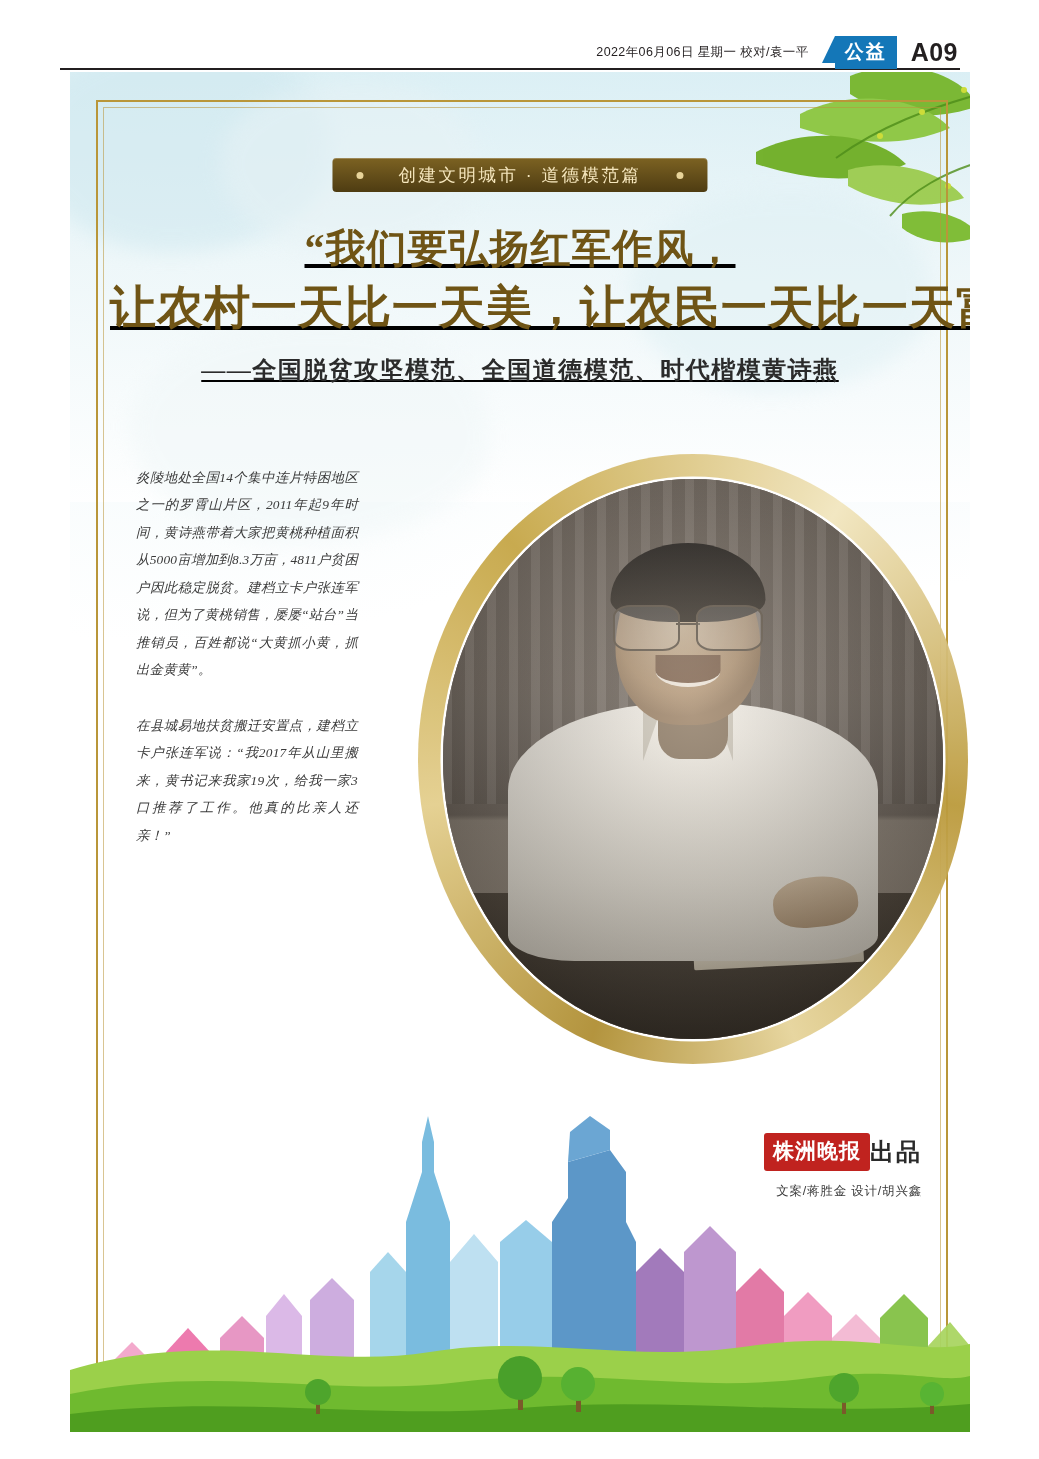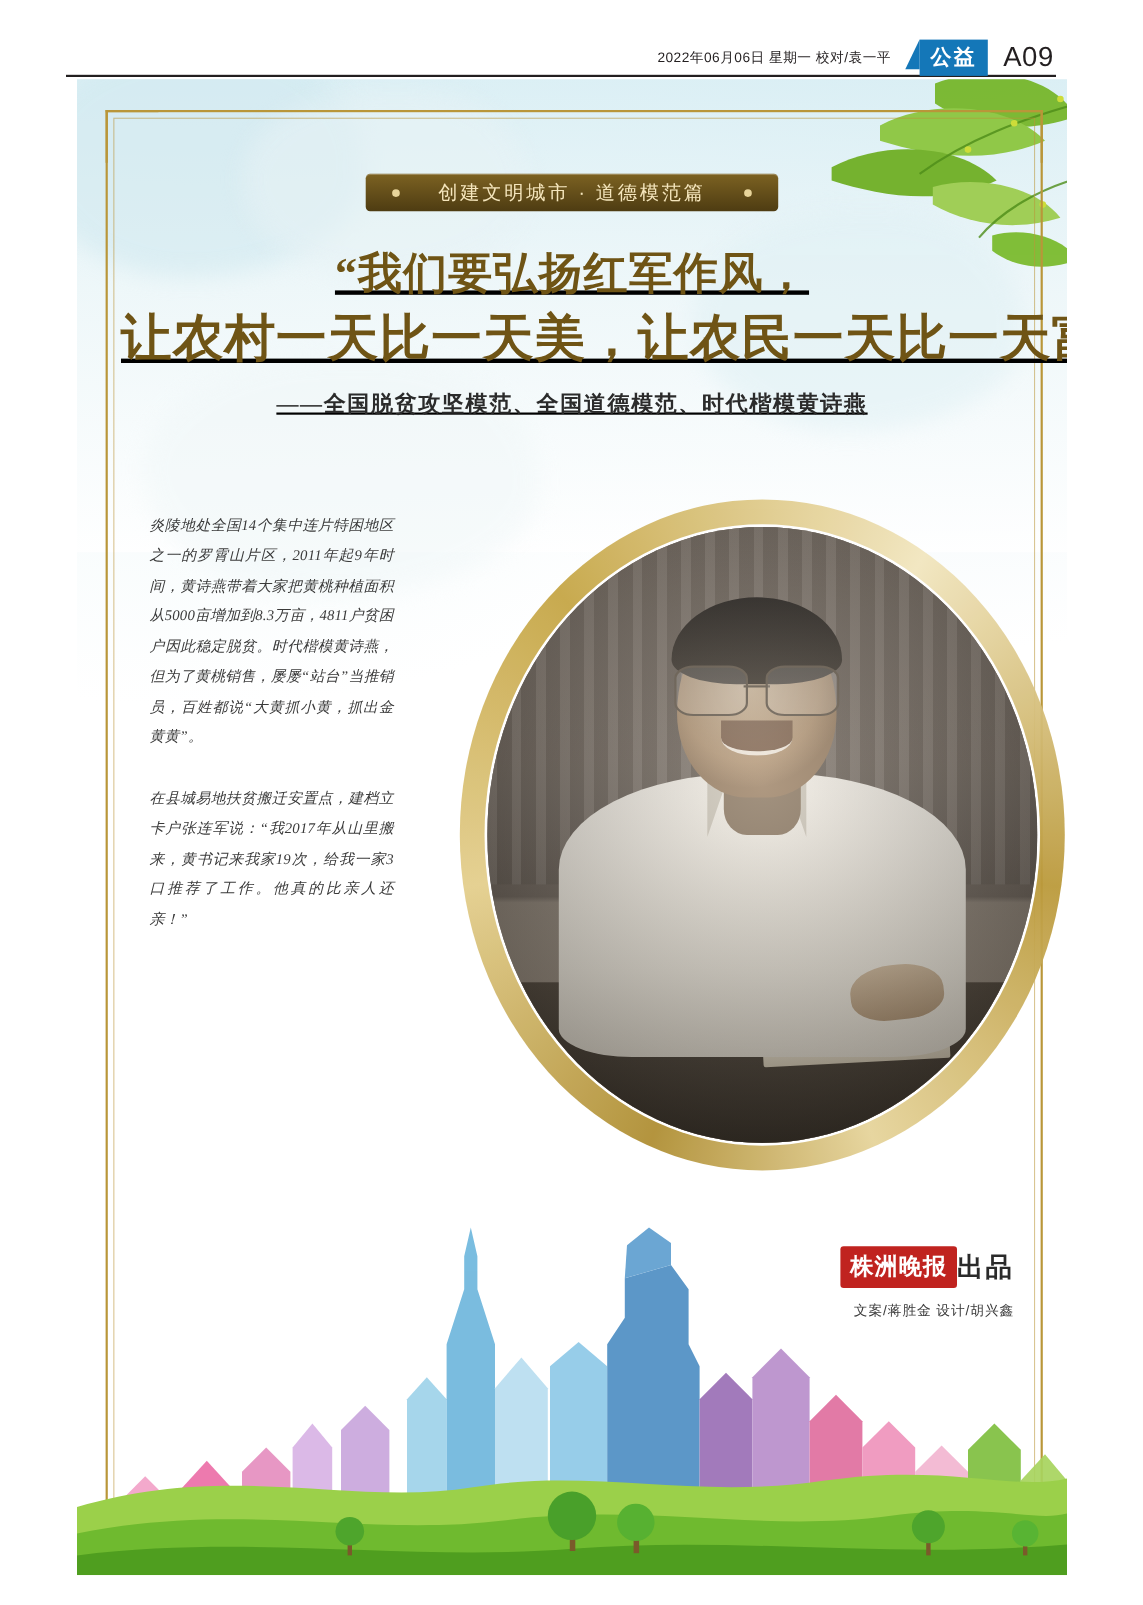--- a/index.html
+++ b/index.html
@@ -65,21 +65,21 @@
     position: absolute;
     left: -13px;
     top: 0;
     width: 0; height: 0;
     border-style: solid;
     border-width: 0 0 27px 13px;
     border-color: transparent transparent #1477b8 transparent;
   }
   #masthead .folio {
     font-size: 25px;
-    font-weight: normal;
+    font-weight: bold;
     color: #231f20;
     letter-spacing: .5px;
     margin-right: 2px;
   }
 
   
   #poster {
     position: absolute;
     left: 70px;
     top: 72px;
@@ -179,21 +179,21 @@
     font-size: 46px;
     font-weight: bold;
     color: #6f5415;
     letter-spacing: 1px;
     line-height: 1.3;
     white-space: nowrap;
     margin-top: 2px;
   }
   #headline .l3 {
     margin-top: 16px;
-    font-size: 20px;
+    font-size: 24px;
     font-weight: bold;
     color: #2b2b2b;
     letter-spacing: 1.5px;
     white-space: nowrap;
   }
 
   
   #article {
     position: absolute;
     left: 66px;
@@ -493,21 +493,21 @@
       <span class="dot r"></span>
     </div>
 
     <div id="headline">
       <div class="l1">“我们要弘扬红军作风，</div>
       <div class="l2">让农村一天比一天美，让农民一天比一天富！”</div>
       <div class="l3">——全国脱贫攻坚模范、全国道德模范、时代楷模黄诗燕</div>
     </div>
 
     <div id="article">
-      <p>炎陵地处全国14个集中连片特困地区之一的罗霄山片区，2011年起9年时间，黄诗燕带着大家把黄桃种植面积从5000亩增加到8.3万亩，4811户贫困户因此稳定脱贫。时代楷模黄诗燕，但为了黄桃销售，屡屡“站台”当推销员，百姓都说“大黄抓小黄，抓出金黄黄”。</p>
+      <p>炎陵地处全国14个集中连片特困地区之一的罗霄山片区，2011年起9年时间，黄诗燕带着大家把黄桃种植面积从5000亩增加到8.3万亩，4811户贫困户因此稳定脱贫。建档立卡户张连军说，但为了黄桃销售，屡屡“站台”当推销员，百姓都说“大黄抓小黄，抓出金黄黄”。</p>
       <p>在县城易地扶贫搬迁安置点，建档立卡户张连军说：“我2017年从山里搬来，黄书记来我家19次，给我一家3口推荐了工作。他真的比亲人还亲！”</p>
     </div>
 
     <div id="portrait-wrap">
       <div id="portrait-ring"></div>
       <div id="portrait-photo">
         <div class="ph-bg"></div>
         <div class="ph-curtain"></div>
         <div class="ph-table"></div>
         <div class="ph-paper"></div>

